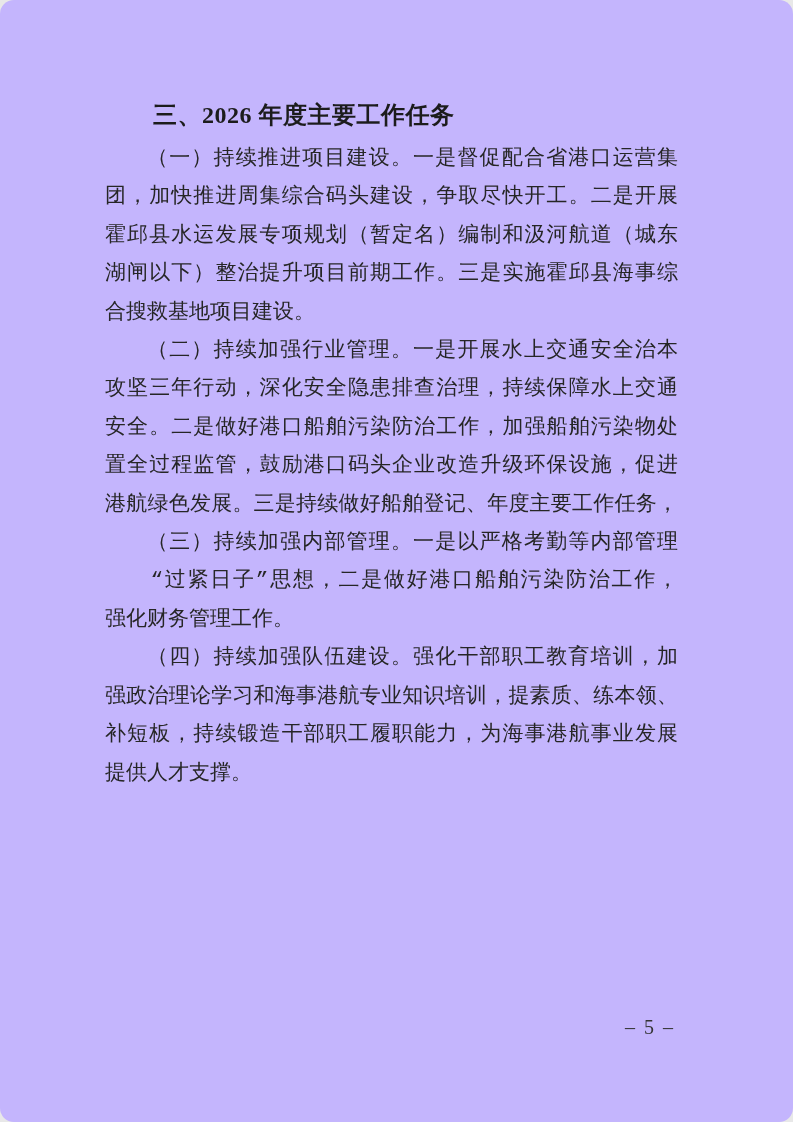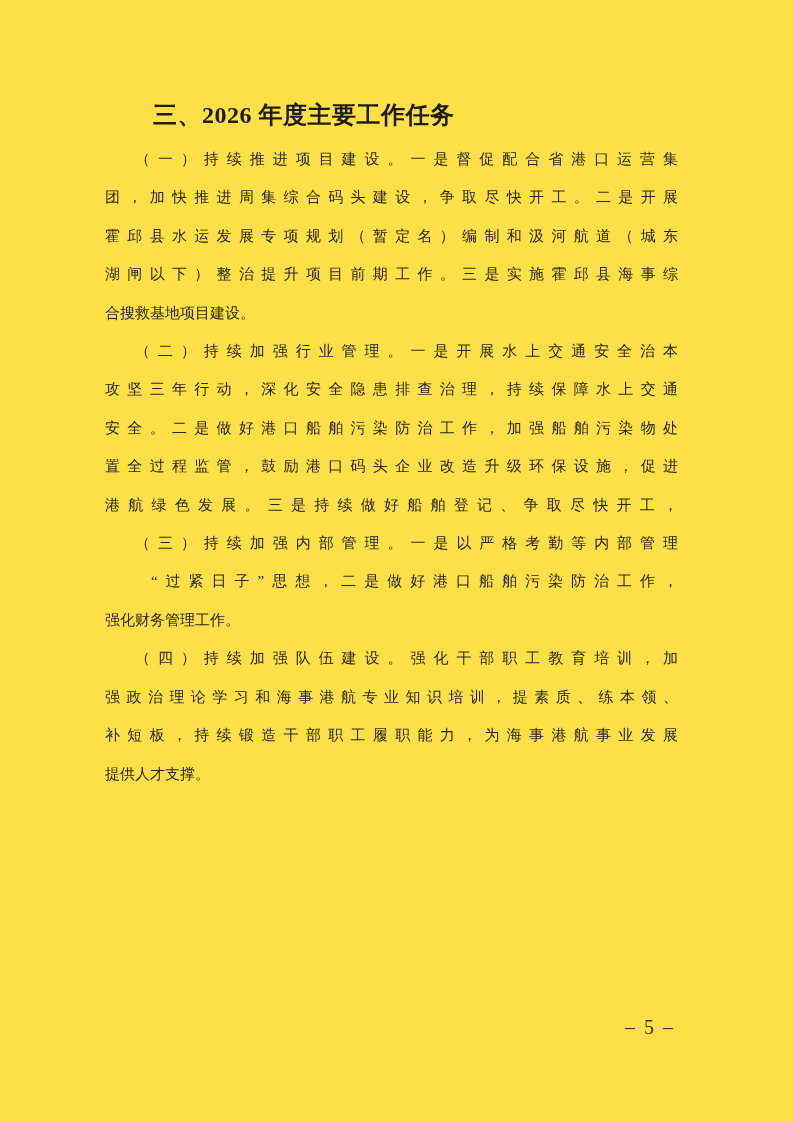--- a/index.html
+++ b/index.html
@@ -6,23 +6,24 @@
 
   html, body {
     background: #e8e8e8;
     font-family: "Liberation Serif", "DejaVu Serif", serif;
   }
 
   .page {
     position: relative;
     width: 793px;
     height: 1122px;
-    background: #fde047;
+    background: #c4b5fd;
     color: #222222;
     overflow: hidden;
+    border-radius: 14px;
   }
 
   .content {
     position: absolute;
     top: 96px;
     left: 105px;
     width: 573px;
   }
 
   .heading {
@@ -32,27 +33,28 @@
     text-indent: 2em;
     letter-spacing: 0.5px;
     color: #1c1c1c;
     margin-bottom: 6px;
     white-space: nowrap;
   }
 
   .paragraph { }
 
   .line {
-    font-size: 15px;
+    font-size: 21px;
     line-height: 38.4px;
     color: #262626;
     text-align: justify;
     text-align-last: justify;
     
     text-justify: inter-character;
+    font-family: Liberation Mono, monospace;
   }
 
   .line.first { text-indent: 2em; }
   .line.last  { text-align-last: left; }
 
   .footer {
     position: absolute;
     top: 1015px;
     right: 118px;
     font-size: 20px;
@@ -73,21 +75,21 @@
           <div class="line">团，加快推进周集综合码头建设，争取尽快开工。二是开展</div>
           <div class="line">霍邱县水运发展专项规划（暂定名）编制和汲河航道（城东</div>
           <div class="line">湖闸以下）整治提升项目前期工作。三是实施霍邱县海事综</div>
           <div class="line last">合搜救基地项目建设。</div>
         </div>
         <div class="paragraph">
           <div class="line first">（二）持续加强行业管理。一是开展水上交通安全治本</div>
           <div class="line">攻坚三年行动，深化安全隐患排查治理，持续保障水上交通</div>
           <div class="line">安全。二是做好港口船舶污染防治工作，加强船舶污染物处</div>
           <div class="line">置全过程监管，鼓励港口码头企业改造升级环保设施，促进</div>
-          <div class="line">港航绿色发展。三是持续做好船舶登记、争取尽快开工，</div>
+          <div class="line">港航绿色发展。三是持续做好船舶登记、年度主要工作任务，</div>
         </div>
         <div class="paragraph">
           <div class="line first">（三）持续加强内部管理。一是以严格考勤等内部管理</div>
           <div class="line">　　“过紧日子”思想，二是做好港口船舶污染防治工作，</div>
           <div class="line last">强化财务管理工作。</div>
         </div>
         <div class="paragraph">
           <div class="line first">（四）持续加强队伍建设。强化干部职工教育培训，加</div>
           <div class="line">强政治理论学习和海事港航专业知识培训，提素质、练本领、</div>
           <div class="line">补短板，持续锻造干部职工履职能力，为海事港航事业发展</div>

